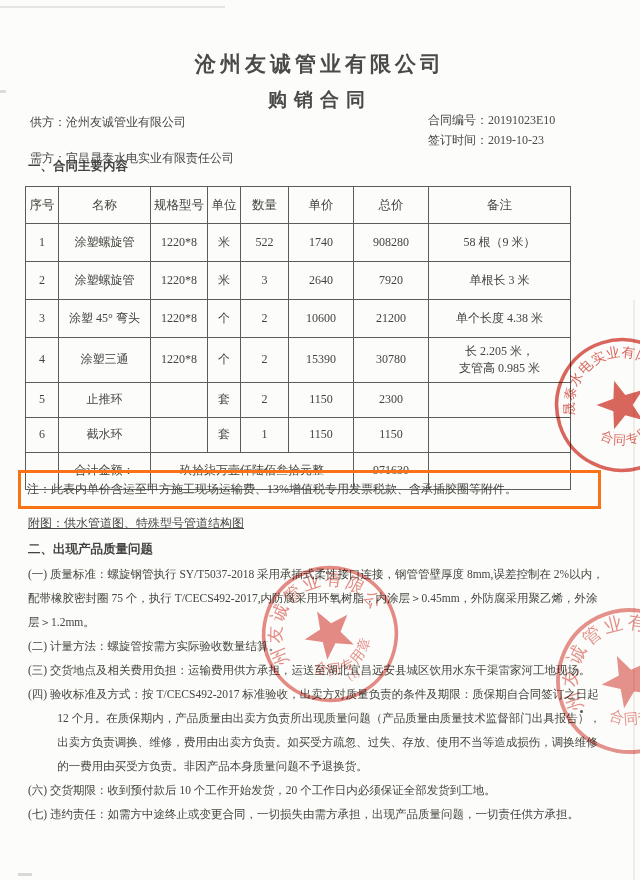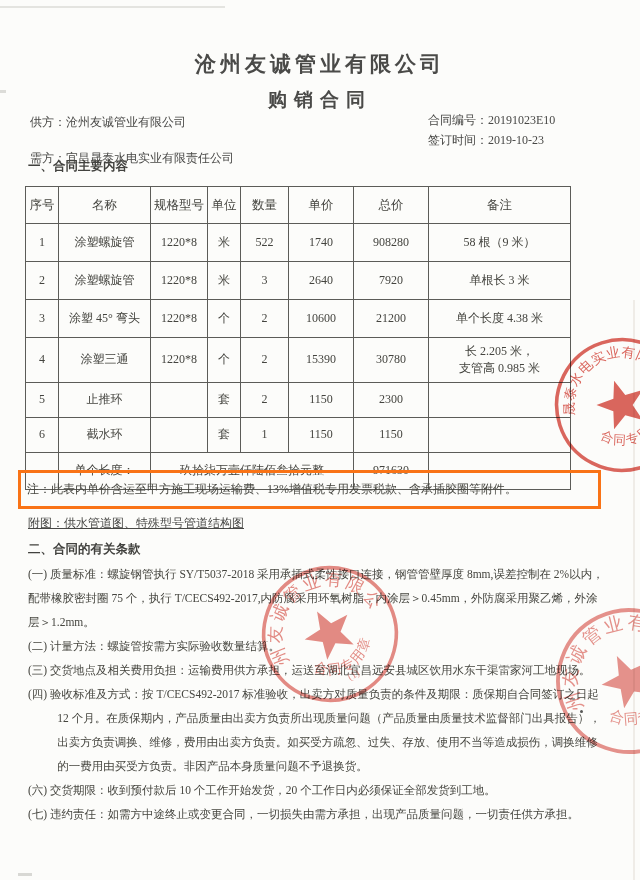--- a/index.html
+++ b/index.html
@@ -167,32 +167,32 @@
       <td>截水环</td>
       <td></td>
       <td>套</td>
       <td>1</td>
       <td>1150</td>
       <td>1150</td>
       <td></td>
     </tr>
     <tr class="total">
       <td></td>
-      <td>单个长度：</td>
+      <td>合计金额：</td>
       <td colspan="4">玖拾柒万壹仟陆佰叁拾元整</td>
       <td>971630</td>
       <td></td>
     </tr>
   </tbody>
     </table>
 
   <div class="note-box">注：此表内单价含运至甲方施工现场运输费、13%增值税专用发票税款、含承插胶圈等附件。</div>
   <div class="attachment">附图：供水管道图、特殊型号管道结构图</div>
 
-  <div class="sec-title s2">二、合同的有关条款</div>
+  <div class="sec-title s2">二、出现产品质量问题</div>
 
   <div class="terms">
     <p>(一) 质量标准：螺旋钢管执行 SY/T5037-2018 采用承插式柔性接口连接，钢管管壁厚度 8mm,误差控制在 2%以内，配带橡胶密封圈 75 个，执行 T/CECS492-2017,内防腐采用环氧树脂，内涂层＞0.45mm，外防腐采用聚乙烯，外涂层＞1.2mm。</p>
     <p class="hang">(二) 计量方法：螺旋管按需方实际验收数量结算。</p>
     <p class="hang">(三) 交货地点及相关费用负担：运输费用供方承担，运送至湖北宜昌远安县城区饮用水东干渠雷家河工地现场。</p>
     <p class="hang">(四) 验收标准及方式：按 T/CECS492-2017 标准验收，出卖方对质量负责的条件及期限：质保期自合同签订之日起 12 个月。在质保期内，产品质量由出卖方负责所出现质量问题（产品质量由质量技术监督部门出具报告），出卖方负责调换、维修，费用由出卖方负责。如买受方疏忽、过失、存放、使用不当等造成损伤，调换维修的一费用由买受方负责。非因产品本身质量问题不予退换货。</p>
     <p class="hang">(六) 交货期限：收到预付款后 10 个工作开始发货，20 个工作日内必须保证全部发货到工地。</p>
     <p class="hang">(七) 违约责任：如需方中途终止或变更合同，一切损失由需方承担，出现产品质量问题，一切责任供方承担。</p>
   </div>
 

